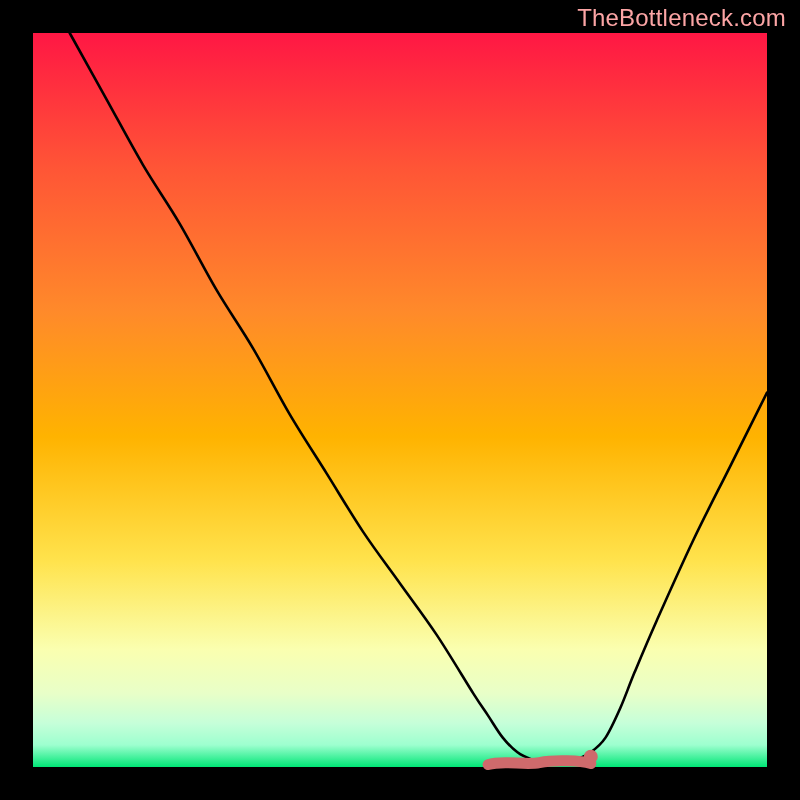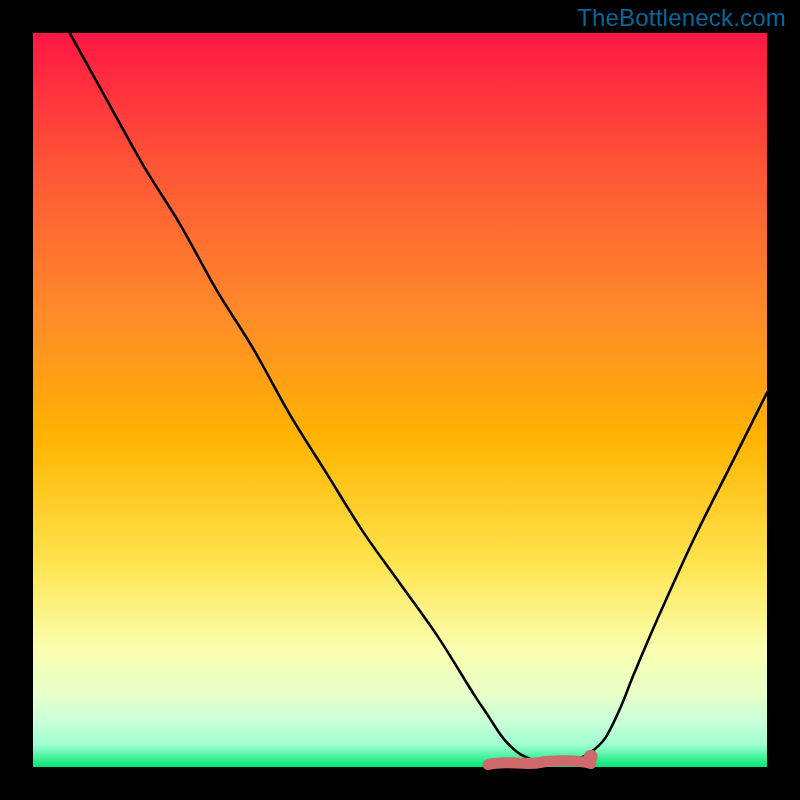--- a/index.html
+++ b/index.html
@@ -16,21 +16,21 @@
     height: 800px;
     background: #000;
   }
   .watermark {
     position: absolute;
     top: 4px;
     right: 14px;
     font-family: Arial, sans-serif;
     font-size: 24px;
     font-weight: 500;
-    color: #0369a1;
+    color: #fca5a5;
     z-index: 10;
     letter-spacing: 0.2px;
   }
   svg.plot {
     position: absolute;
     left: 0;
     top: 0;
   }
 </style>
 </head>

